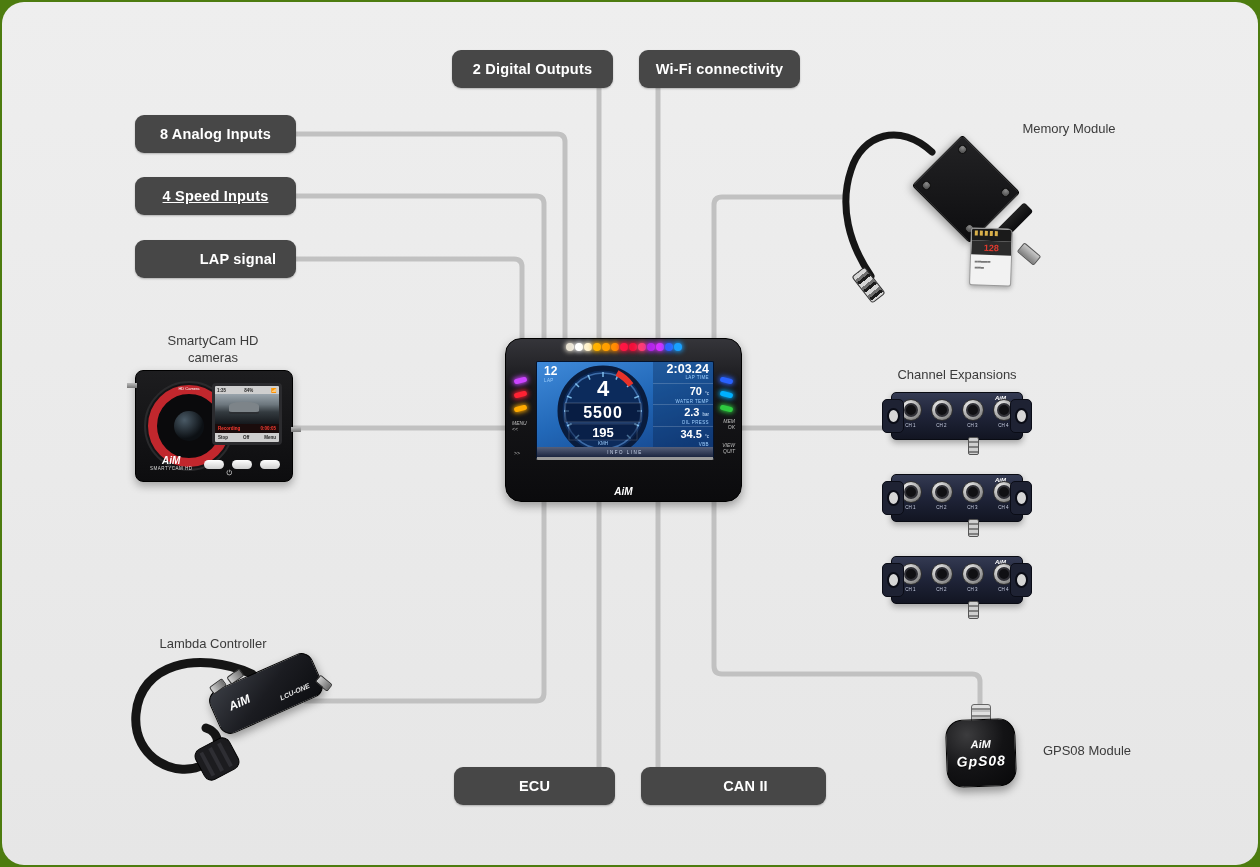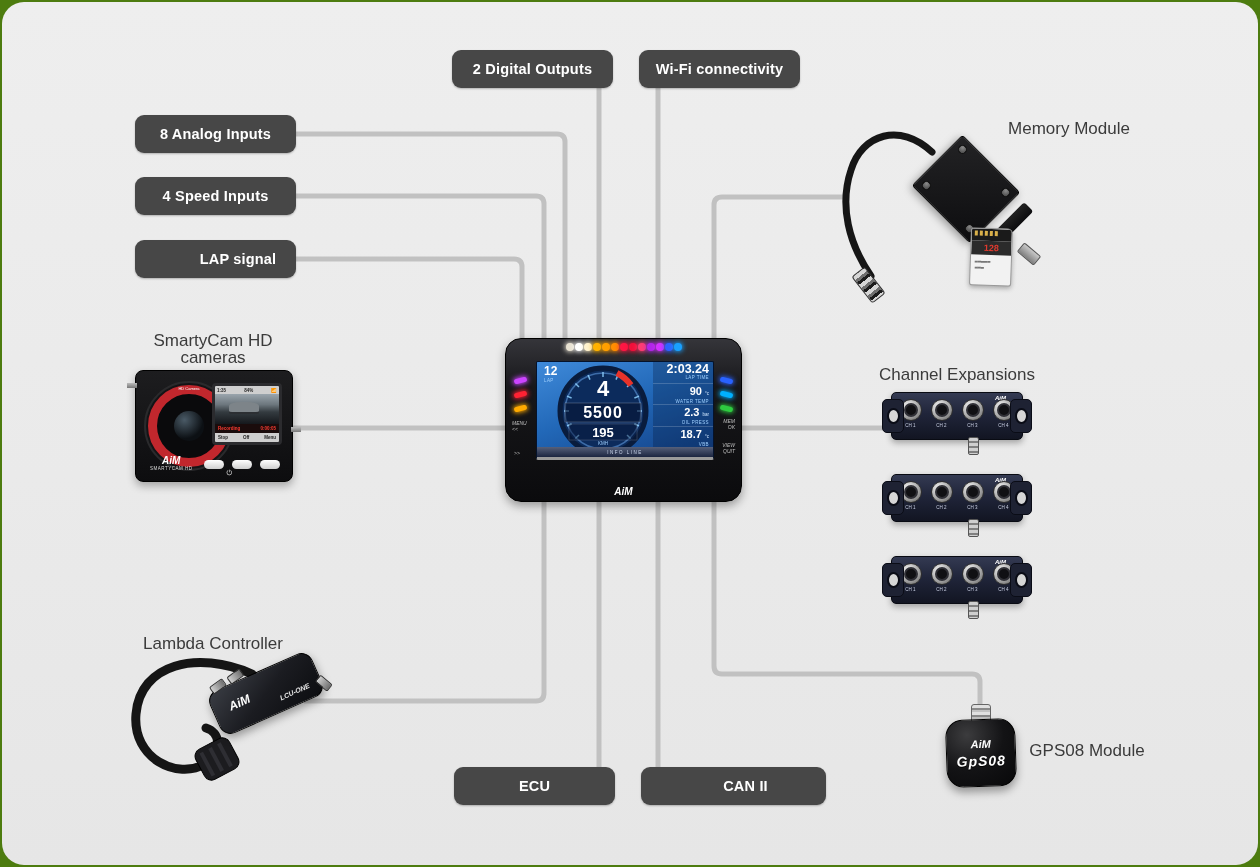--- a/index.html
+++ b/index.html
@@ -7,21 +7,21 @@
   #canvas{position:absolute;inset:2px;border-radius:22px;
           background:linear-gradient(180deg,#eeeeee 0%,#eaeaea 55%,#e6e6e6 100%);}
   
   #wires{position:absolute;left:0;top:0;z-index:1;}
   .conn{fill:none;stroke-width:5;}
   
   .io-box{position:absolute;width:161px;height:38px;border-radius:9px;z-index:2;
           display:flex;align-items:center;justify-content:center;
           color:#fff;font-weight:bold;font-size:14.5px;letter-spacing:.2px;
           box-shadow:0 1px 2px rgba(0,0,0,.25);}
-  .dev-label{position:absolute;z-index:2;color:#3b3b3b;font-size:17px;line-height:17px;text-align:center;}
+  .dev-label{position:absolute;z-index:2;color:#3b3b3b;font-size:13px;line-height:17px;text-align:center;}
   
   #dash{position:absolute;left:503px;top:336px;width:237px;height:164px;z-index:5;}
   #dash .bezel{position:absolute;inset:0;border-radius:16px;
       background:linear-gradient(180deg,#35353a 0%,#17171a 30%,#0b0b0d 100%);
       border:1px solid #000;box-shadow:0 4px 10px rgba(0,0,0,.35);}
   .ledstrip{position:absolute;top:5px;left:50%;transform:translateX(-50%);display:flex;gap:1px;}
   .ledstrip span{width:8px;height:8px;border-radius:50%;}
   .sideleds{position:absolute;top:40px;display:flex;flex-direction:column;gap:9px;}
   .sideleds.l{left:9px;} .sideleds.r{right:9px;align-items:flex-end;}
   .sideleds span{width:13px;height:5px;border-radius:3px;}
@@ -163,21 +163,21 @@
     <div class="io-box" style="left: 450px; top: 48px; background: rgb(71, 71, 71);">
         <span style="color: rgb(255, 255, 255);">2 Digital Outputs</span>
       </div>
     <div class="io-box" style="left: 637px; top: 48px; background: rgb(71, 71, 71);">
         <span style="color: rgb(255, 255, 255);">Wi-Fi connectivity</span>
       </div>
     <div class="io-box" style="left: 133px; top: 113px; background: rgb(71, 71, 71);">
         <span style="color: rgb(255, 255, 255);">8 Analog Inputs</span>
       </div>
     <div class="io-box" style="left: 133px; top: 175px; background: rgb(71, 71, 71);">
-        <span style="color: rgb(255, 255, 255);">4 Speed Inputs</span>
+        <span style="color: rgb(255, 255, 255); text-decoration: underline;">4 Speed Inputs</span>
       </div>
     <div class="io-box" style="left: 133px; top: 238px; background: rgb(71, 71, 71);">
         <span style="color: rgb(255, 255, 255); margin-left: 45px;">LAP signal</span>
       </div>
     <div class="io-box" style="left: 452px; top: 765px; background: rgb(71, 71, 71);">
         <span style="color: rgb(255, 255, 255);">ECU</span>
       </div>
     <div class="io-box" style="left: 639px; top: 765px; background: rgb(71, 71, 71); padding-left: 24px;">
         <span style="color: rgb(255, 255, 255);">CAN II</span>
       </div>
@@ -258,29 +258,29 @@
           <text x="46" y="72" text-anchor="middle" fill="#fff" font-size="13" font-weight="bold">195</text>
           <text x="46" y="80" text-anchor="middle" fill="#9fd0ff" font-size="4.5">KMH</text>
         </svg>
 
         <div class="vals">
           <div class="vrow">
             <div class="v big"><span>2:03.24</span></div>
             <div class="lab">LAP TIME</div>
           </div>
           <div class="vrow">
-            <div class="v"><span>90</span> <span class="u">°c</span></div>
+            <div class="v"><span>70</span> <span class="u">°c</span></div>
             <div class="lab">WATER TEMP</div>
           </div>
           <div class="vrow">
             <div class="v"><span>2.3</span> <span class="u">bar</span></div>
             <div class="lab">OIL PRESS</div>
           </div>
           <div class="vrow">
-            <div class="v"><span>18.7</span> <span class="u">°c</span></div>
+            <div class="v"><span>34.5</span> <span class="u">°c</span></div>
             <div class="lab">VBB</div>
           </div>
         </div>
         <div class="infoline">INFO LINE</div>
       </div>
       <div class="aim-logo">AiM</div>
     </div>
 
     <div id="smartycam">
       <span class="pin" style="left:-9px;top:12px;"></span>

